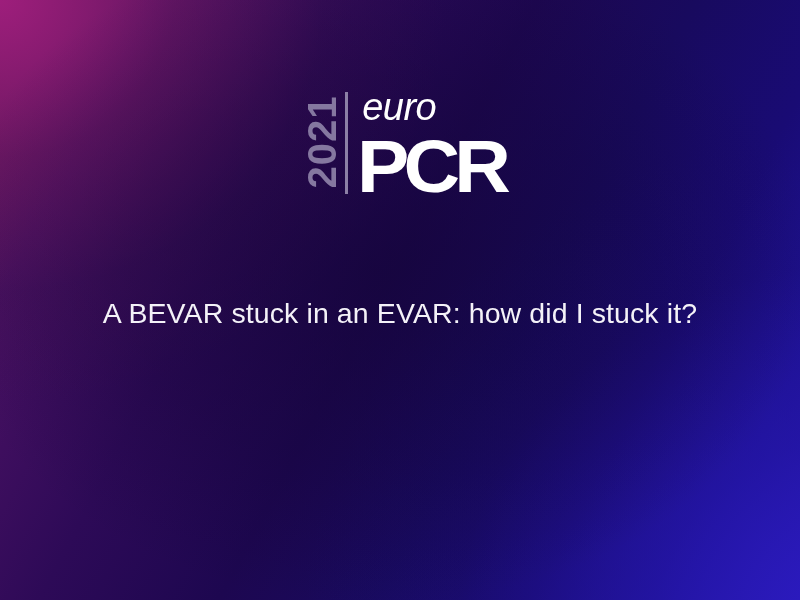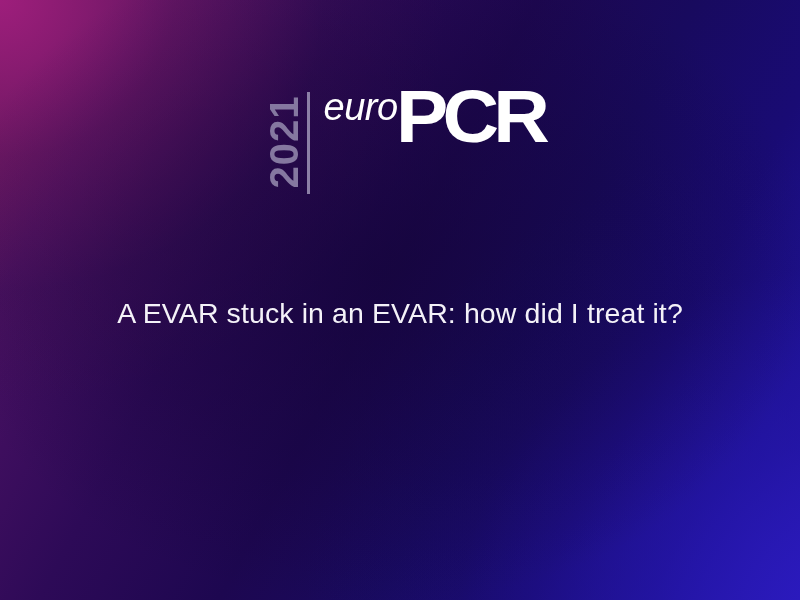--- a/index.html
+++ b/index.html
@@ -93,22 +93,22 @@
   .logo-divider {
     width: 3px;
     margin: 6px 11px 4px 4px;
     background: #8c80a6;
     flex: 0 0 auto;
     align-self: stretch;
   }
 
   .logo-words {
     display: flex;
-    flex-direction: row;
-    justify-content: center;
+    flex-direction: column;
+    justify-content: space-between;
     flex: 0 0 auto;
   }
 
   .logo-euro {
     font-size: 38px;
     font-style: italic;
     font-weight: 400;
     color: #ffffff;
     line-height: 1;
     letter-spacing: -0.5px;
@@ -165,16 +165,16 @@
 
       <div class="logo-words">
         <span class="logo-euro">euro</span>
         <span class="logo-pcr">PCR</span>
       </div>
 
     </div>
   </div>
 
   <div class="title-block">
-    <h1 class="slide-title">A EVAR stuck in an EVAR: how did I treat it?</h1>
+    <h1 class="slide-title">A BEVAR stuck in an EVAR: how did I stuck it?</h1>
   </div>
 
 </div>
 
 </body></html>

